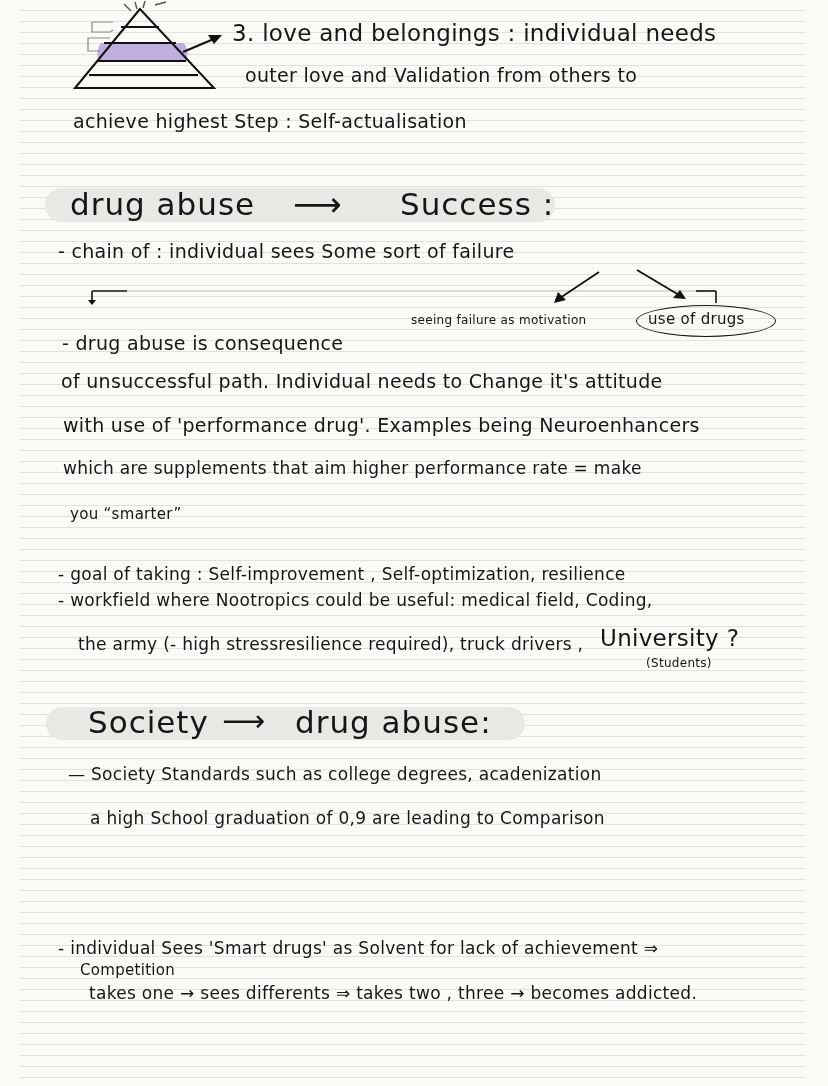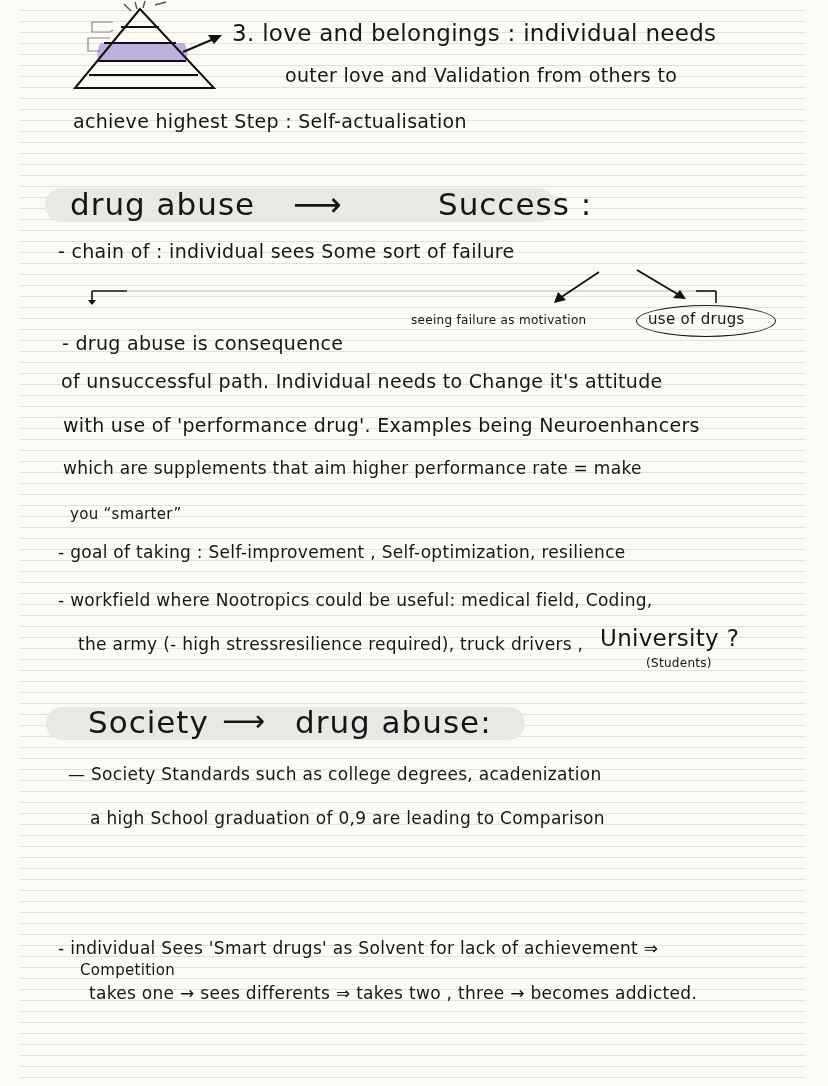--- a/index.html
+++ b/index.html
@@ -70,27 +70,27 @@
 
     <path d="M113,22 L92,22 L92,32 L110,32" fill="none" stroke="#888" stroke-width="1.2"></path>
     <path d="M110,32 L113,30" fill="none" stroke="#888" stroke-width="1.2"></path>
     <path d="M110,38 L88,38 L88,51 L100,51" fill="none" stroke="#888" stroke-width="1.2"></path>
 
     <line x1="183" y1="52" x2="216" y2="38" stroke="#111" stroke-width="2"></line>
     <polygon points="222,35 208,35 214,44" fill="#111"></polygon>
   </svg>
 
   <div class="hw big" style="left:232px; top:20px;">3. love and belongings : individual needs</div>
-  <div class="hw med" style="left:245px; top:64px;margin-left:40px;">outer love and Validation from others to</div>
+  <div class="hw med" style="left:245px; top:64px;">outer love and Validation from others to</div>
   <div class="hw med" style="left:73px; top:110px;">achieve highest Step : Self-actualisation</div>
 
   <div>
     <div class="hw head" style="left:70px; top:186px;">drug abuse</div>
     <div class="hw head" style="left:293px; top:184px; font-size:34px;">⟶</div>
-    <div class="hw head" style="left:400px; top:186px;margin-left:38px;">Success :</div>
+    <div class="hw head" style="left:400px; top:186px;">Success :</div>
   </div>
 
   <div class="hw med" style="left:58px; top:240px;">- chain of : individual sees Some sort of failure</div>
 
   <svg class="overlay" width="828" height="1086">
 
     <line x1="92" y1="291" x2="127" y2="291" stroke="#111" stroke-width="1.6"></line>
     <line x1="127" y1="291" x2="704" y2="291" stroke="#bdbbb6" stroke-width="1.2"></line>
     <line x1="92" y1="291" x2="92" y2="302" stroke="#111" stroke-width="1.6"></line>
     <polygon points="88,300 96,300 92,305" fill="#111"></polygon>
@@ -107,21 +107,21 @@
   <div class="hw tiny" style="left:411px; top:313px;">seeing failure as motivation</div>
   <div class="oval" style="left:636px; top:305px; width:138px; height:30px;"></div>
   <div class="hw xs" style="left:648px; top:310px;">use of drugs</div>
 
   <div class="hw med" style="left:62px; top:332px;">- drug abuse is consequence</div>
   <div class="hw med" style="left:61px; top:370px;">of unsuccessful path. Individual needs to Change it's attitude</div>
   <div class="hw med" style="left:63px; top:414px;">with use of 'performance drug'. Examples being Neuroenhancers</div>
   <div class="hw sm" style="left:63px; top:458px;">which are supplements that aim higher performance rate = make</div>
   <div class="hw xs" style="left:70px; top:505px;">you “smarter”</div>
 
-  <div class="hw sm" style="left:58px; top:542px;">- goal of taking : Self-improvement , Self-optimization, resilience</div>
+  <div class="hw sm" style="left:58px; top:564px;">- goal of taking : Self-improvement , Self-optimization, resilience</div>
   <div class="hw sm" style="left:58px; top:590px;">- workfield where Nootropics could be useful: medical field, Coding,</div>
   <div class="hw sm" style="left:78px; top:634px;">the army (- high stressresilience required), truck drivers ,</div>
   <div class="hw big" style="left:600px; top:625px;">University ?</div>
   <div class="hw tiny" style="left:598px; top:656px;margin-left:48px;">(Students)</div>
 
   <div>
     <div class="hw head" style="left:88px; top:704px;">Society</div>
     <div class="hw head" style="left:222px; top:703px; font-size:30px;">⟶</div>
     <div class="hw head" style="left:295px; top:704px;">drug abuse:</div>
   </div>

